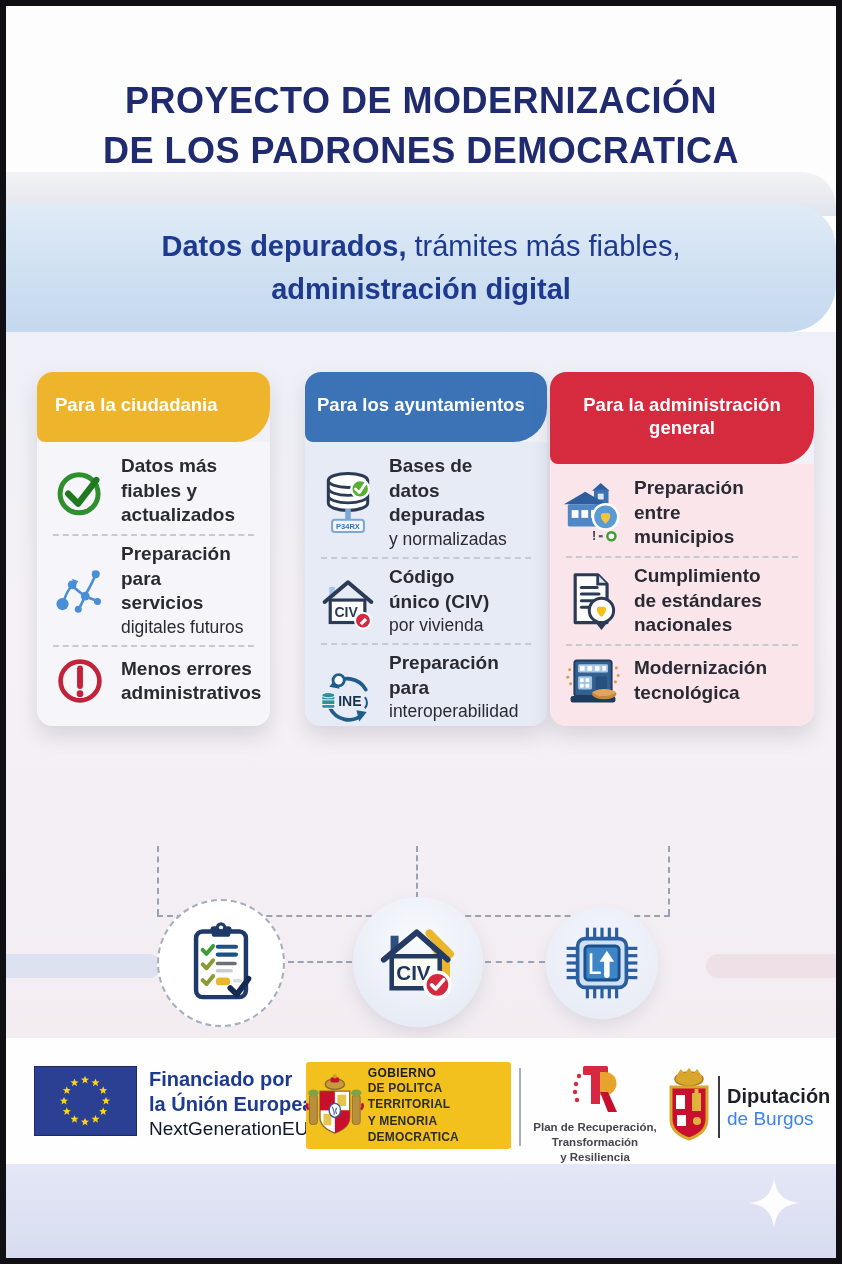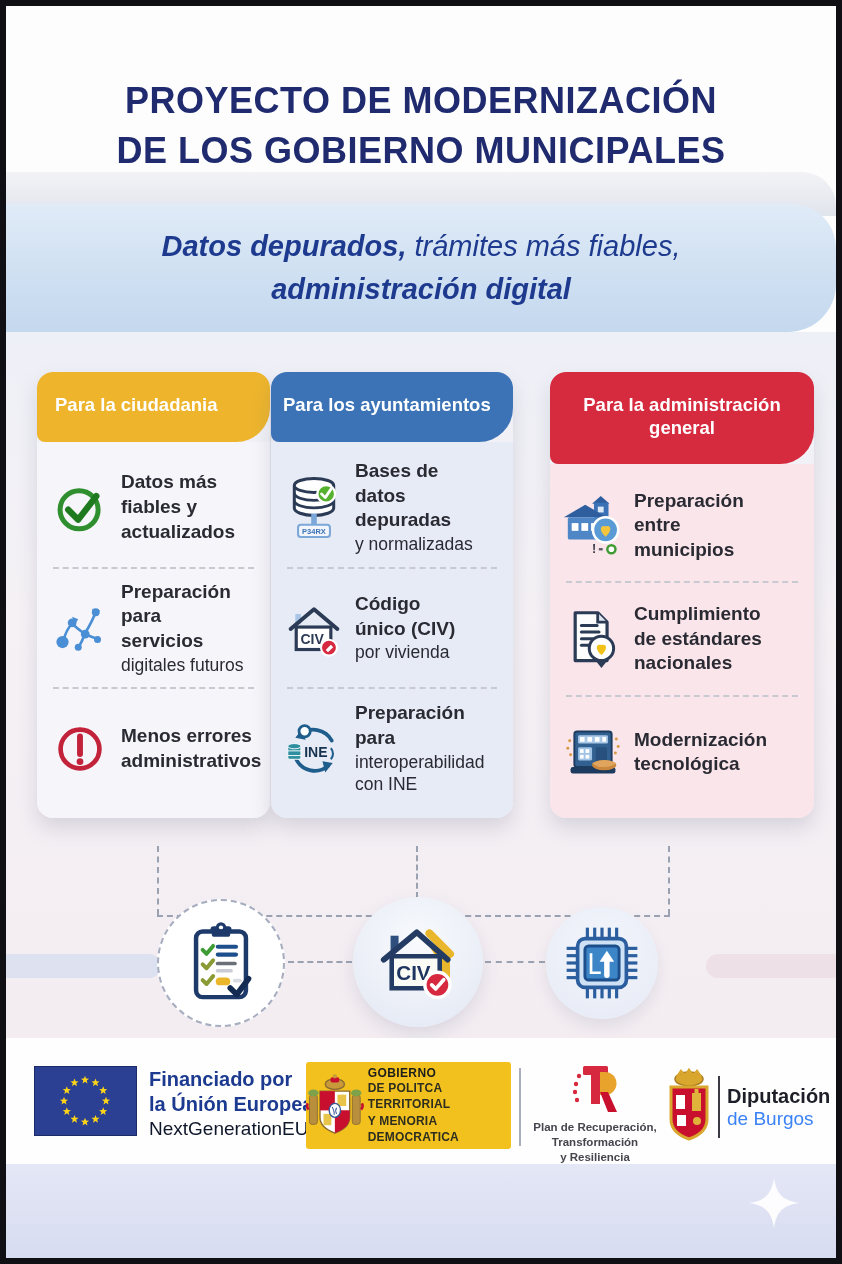--- a/index.html
+++ b/index.html
@@ -9,34 +9,34 @@
 
   
   .title{position:absolute;top:46px;left:0;right:0;text-align:center;
          font-size:36px;font-weight:800;color:#1f2b6e;line-height:1.38;letter-spacing:.5px;}
 
   
   .band-top{position:absolute;top:166px;left:0;right:0;height:44px;
             background:linear-gradient(180deg,#f3f3f6,#e0e4ec);border-top-right-radius:34px;}
   .band-main{position:absolute;top:198px;left:0;right:0;height:128px;
              background:linear-gradient(180deg,#e0ebf7 0%,#cfe0f2 55%,#c4d8ee 100%);
-             border-radius:0 44px 48px 0;display:flex;align-items:center;justify-content:center;font-style:italic;}
+             border-radius:0 44px 48px 0;display:flex;align-items:center;justify-content:center;}
   .subtitle{font-size:29px;color:#1d3a8f;text-align:center;line-height:1.5;}
   .subtitle .b{font-weight:700;}
   .subtitle .r{font-weight:400;}
 
   
   .content-bg{position:absolute;top:326px;left:0;right:0;height:706px;
               background:linear-gradient(180deg,#eef0f7 0%,#f5f1f5 40%,#f3edf2 100%);}
 
   
-  .card{position:absolute;top:366px;height:446px;border-radius:16px;overflow:hidden;
+  .card{position:absolute;top:366px;height:354px;border-radius:16px;overflow:hidden;
         box-shadow:0 10px 20px rgba(100,100,130,.20);display:flex;flex-direction:column;}
   .card1{left:31px;width:233px;}
-  .card2{left:265px;width:242px;justify-content:space-between;}
+  .card2{left:299px;width:242px;justify-content:space-between;}
   .card3{left:544px;width:264px;}
   .hdr{color:#fff;font-weight:700;font-size:18.5px;display:flex;align-items:center;
        border-radius:14px 14px 34px 8px;flex-shrink:0;}
   .card1 .hdr{background:#EDB42C;min-height:58px;padding:4px 10px 8px 18px;}
   .card2 .hdr{background:#3B73B6;min-height:58px;padding:4px 8px 8px 12px;}
   .card3 .hdr{background:#D62A3F;min-height:76px;padding:6px 26px 10px;justify-content:center;text-align:center;line-height:1.25;}
   .body{flex:1;display:flex;flex-direction:column;padding:6px 8px 10px;}
   .card1 .body{background:#f6f5f9;}
   .card2 .body{background:#e7ebf5;}
   .card3 .body{background:#f9e5ea;}
@@ -89,21 +89,21 @@
   .sparkle{position:absolute;left:737px;top:1166px;}
 </style>
 </head>
 <body>
 
 <div class="frame">
 <div class="canvas">
 
   <h1 class="title">
     <span>PROYECTO DE MODERNIZACIÓN</span><br>
-    <span>DE LOS GOBIERNO MUNICIPALES</span>
+    <span>DE LOS PADRONES DEMOCRATICA</span>
   </h1>
 
   <div class="band-top"></div>
   <div class="band-main">
     <div class="subtitle">
       <span class="b">Datos depurados,</span><span class="r"> trámites más fiables,</span><br>
       <span class="b">administración digital</span>
     </div>
   </div>
 

